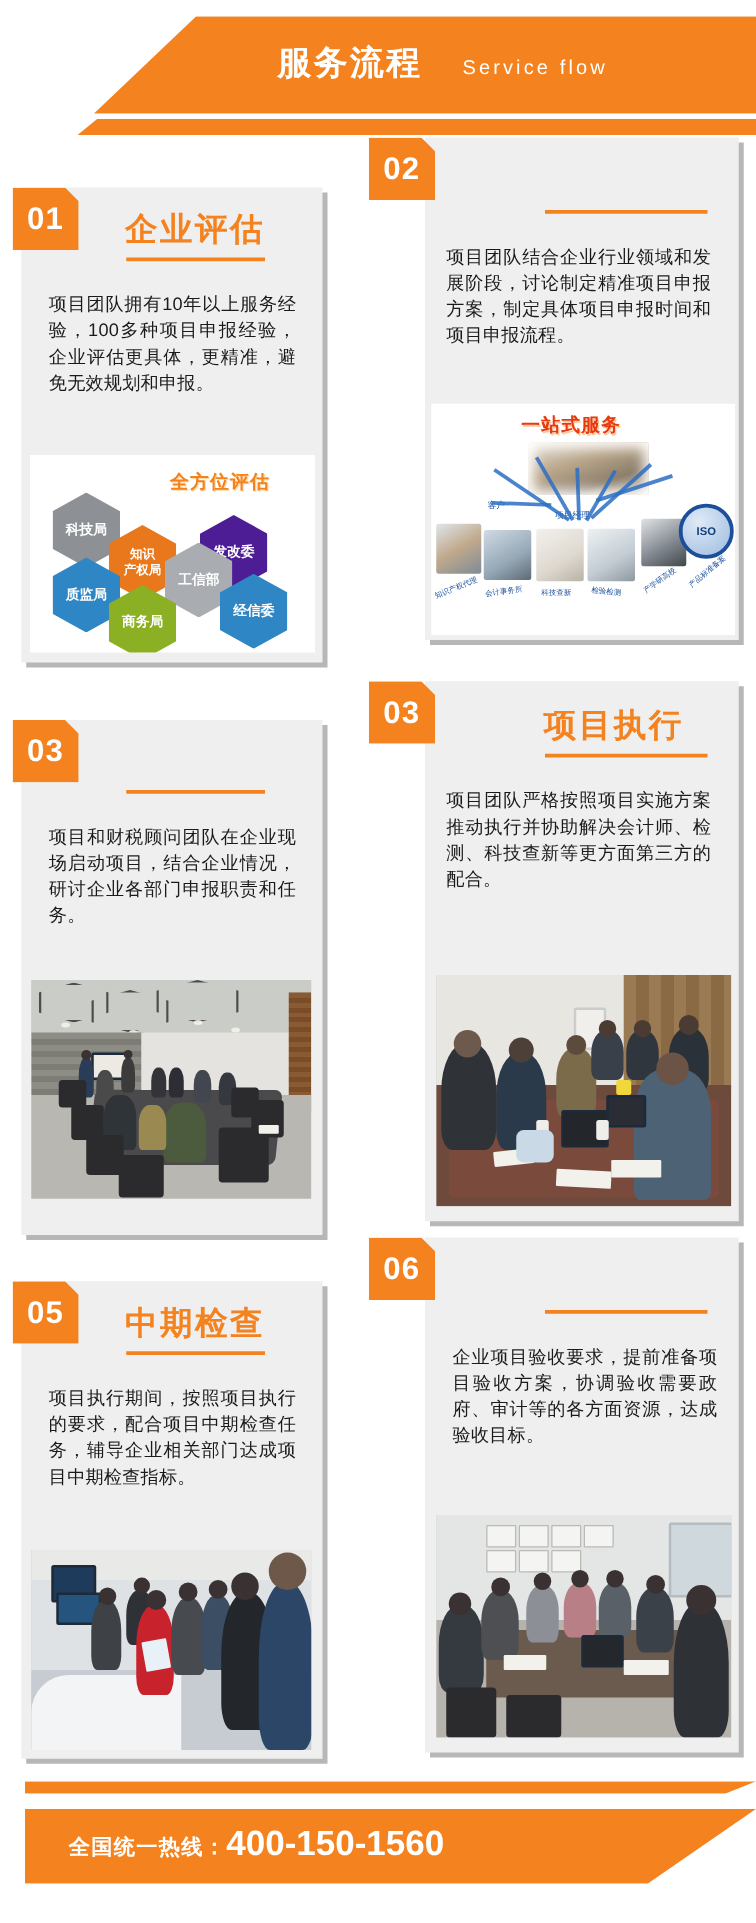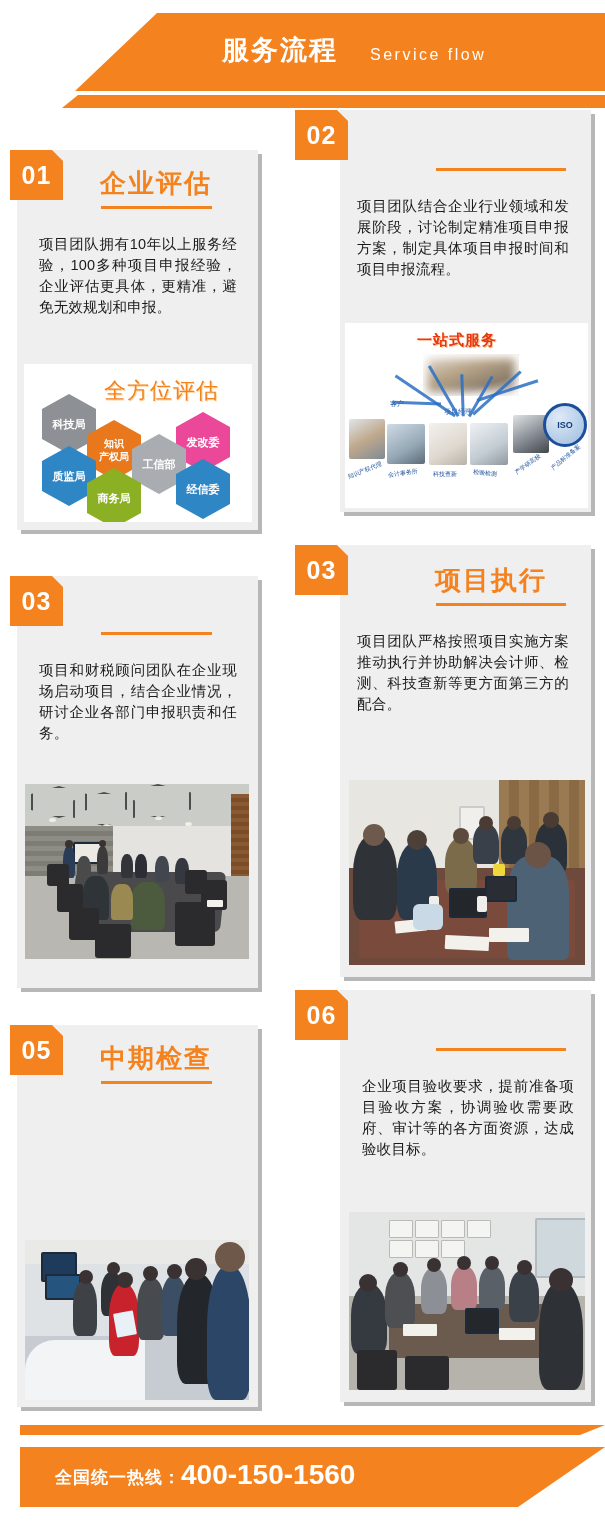--- a/index.html
+++ b/index.html
@@ -58,22 +58,22 @@
     position:absolute;color:#1a1a1a;font-size:14.5px;line-height:21px;
     letter-spacing:.2px;text-align:justify;
   }
 
   
   .photo{position:absolute;overflow:hidden;background:#cfcfcf;}
 
   
   .hexwrap{position:absolute;background:#fff;overflow:hidden;}
   .hexwrap .hx-title{
-    position:absolute;font-size:22px;font-weight:normal;color:#F4821E;
-    letter-spacing:1px;text-shadow:1px 1px 0 #ffd9a8;white-space:nowrap;
+    position:absolute;font-size:15px;font-weight:bold;color:#F4821E;
+    letter-spacing:1px;text-shadow:1px 1px 0 #ffd9a8;white-space:nowrap;margin-left:32px;
   }
   .hex{
     position:absolute;width:54px;height:60px;
     clip-path:polygon(50% 0,100% 25%,100% 75%,50% 100%,0 75%,0 25%);
     color:#fff;font-size:11px;font-weight:bold;line-height:13px;
     display:flex;align-items:center;justify-content:center;text-align:center;
   }
 
   
   .oss{position:absolute;background:#ffffff;overflow:hidden;}
@@ -142,21 +142,21 @@
     <div class="card-body" style="width:241px;height:380px;"></div>
     <div class="badge" style="left:-7px;top:0px;">01</div>
     <div class="card-title" style="left:83px;top:16px;">企业评估</div>
     <div class="title-rule" style="left:84px;top:56px;width:111px;"></div>
     <div class="card-text" style="left:22px;top:84px;width:198px;">项目团队拥有10年以上服务经验，100多种项目申报经验，企业评估更具体，更精准，避免无效规划和申报。</div>
 
     <div class="hexwrap" style="left:7px;top:214px;width:228px;height:158px;">
       <div class="hx-title" style="left:80px;top:12px;">全方位评估</div>
       <div class="hex" style="left:18px;top:30px;background:#8d9196;">科技局</div>
       <div class="hex" style="left:63px;top:56px;background:#E8781B;font-size:10px;">知识<br>产权局</div>
-      <div class="hex" style="left:152px;top:48px;background:#ec4899;">发改委</div>
+      <div class="hex" style="left:136px;top:48px;background:#4c1d95;">发改委</div>
       <div class="hex" style="left:18px;top:82px;background:#2f86c5;">质监局</div>
       <div class="hex" style="left:108px;top:70px;background:#a9adb1;">工信部</div>
       <div class="hex" style="left:63px;top:104px;background:#8cb023;text-align:center;">商务局</div>
       <div class="hex" style="left:152px;top:95px;background:#2f86c5;">经信委</div>
     </div>
   </div>
 
   <div class="card" style="left:295px;top:110px;width:300px;height:410px;">
     <div class="card-body" style="left:45px;top:0;width:251px;height:402px;"></div>
     <div class="badge" style="left:0px;top:0px;">02</div>
@@ -276,20 +276,21 @@
       <div class="rm-doc" style="left:64px;top:124px;width:30px;height:26px;background:#c9d9e6;border-radius:6px;"></div>
       <div class="rm-doc" style="left:144px;top:84px;width:12px;height:12px;background:#f1d83a;border-radius:2px;"></div>
     </div>
   </div>
 
   <div class="card" style="left:17px;top:1025px;width:249px;height:390px;">
     <div class="card-body" style="width:241px;height:382px;"></div>
     <div class="badge" style="left:-7px;top:0px;">05</div>
     <div class="card-title" style="left:83px;top:16px;">中期检查</div>
     <div class="title-rule" style="left:84px;top:56px;width:111px;"></div>
+    <div class="card-text" style="left:22px;top:84px;width:198px;">项目执行期间，按照项目执行的要求，配合项目中期检查任务，辅导企业相关部门达成项目中期检查指标。</div>
 
     <div class="photo" style="left:8px;top:215px;width:224px;height:160px;">
       <div class="rm-ceiling" style="height:26px;background:#e9e9e7;"></div>
       <div class="rm-wallR" style="left:0;top:24px;width:224px;height:74px;background:#dfe2e4;"></div>
       <div class="rm-screen" style="left:16px;top:12px;width:32px;height:26px;background:#1f3b5c;"></div>
       <div class="rm-screen" style="left:20px;top:34px;width:32px;height:22px;background:#25557f;"></div>
       <div class="rm-floor" style="left:0;top:96px;width:224px;height:64px;background:#c6ccd2;"></div>
       <div class="rm-doc" style="left:0px;top:100px;width:120px;height:60px;background:#f3f4f5;border-radius:30px 0 0 0;"></div>
       <div class="rm-person" style="left:48px;top:40px;width:24px;height:56px;background:#3e4146;"></div>
       <div class="rm-head" style="left:54px;top:30px;width:14px;height:14px;"></div>

